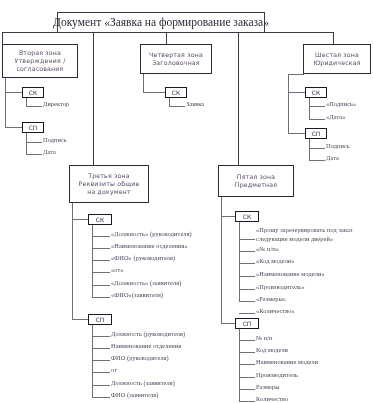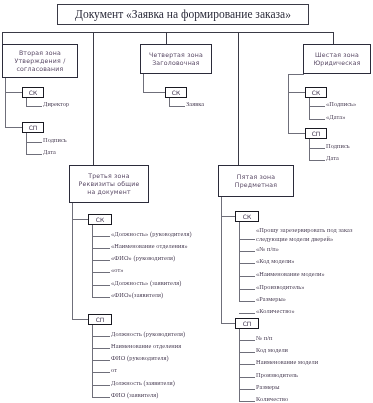--- a/index.html
+++ b/index.html
@@ -47,21 +47,21 @@
   .ln{position:absolute;background:#6f6f7a;z-index:1;}
   .h{height:1px;}
   .v{width:1px;}
   .ln.dark{background:#3a3a46;}
 </style>
 </head>
 <body>
 
 <div id="diagram">
 
-  <div class="box title-box" style="left:57px;top:4px;width:252px;height:21px;">
+  <div class="box title-box" style="left:57px;top:12px;width:208px;height:21px;">
     <span>Документ «Заявка на формирование заказа»</span>
   </div>
 
   <div class="ln h dark" style="left:2px;top:32px;width:332px;"></div>
   <div class="ln v dark" style="left:2px;top:32px;height:12px;"></div>
   <div class="ln v dark" style="left:166px;top:32px;height:12px;"></div>
   <div class="ln v dark" style="left:333px;top:32px;height:12px;"></div>
   <div class="ln v dark" style="left:93px;top:32px;height:133px;"></div>
   <div class="ln v dark" style="left:238px;top:32px;height:133px;"></div>
 

